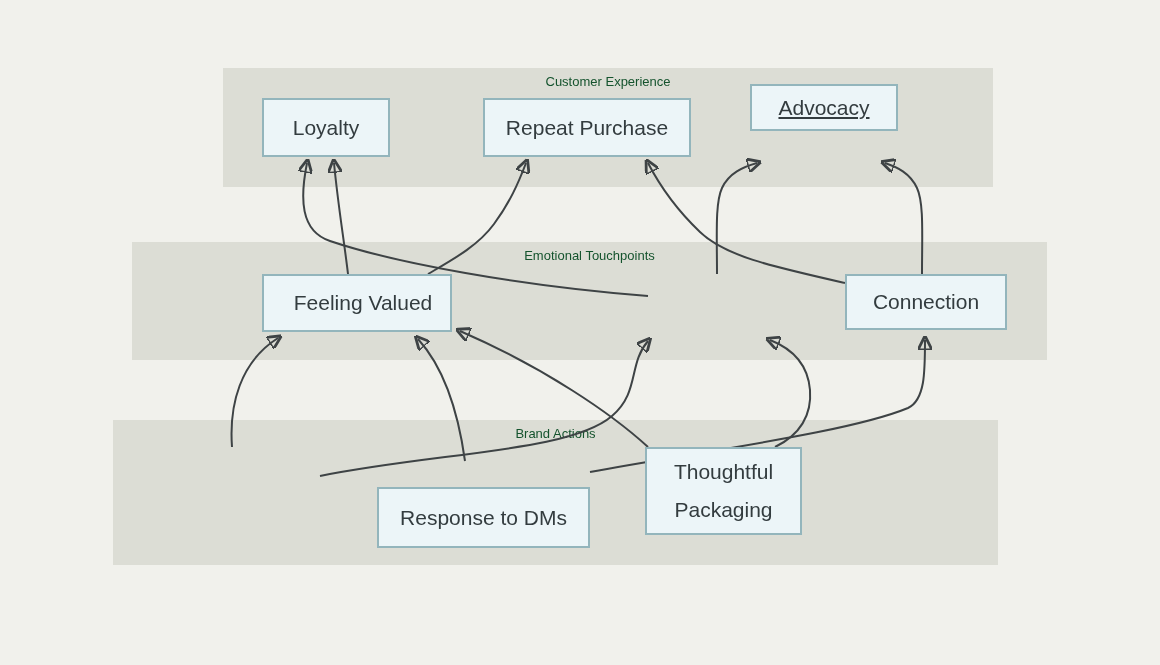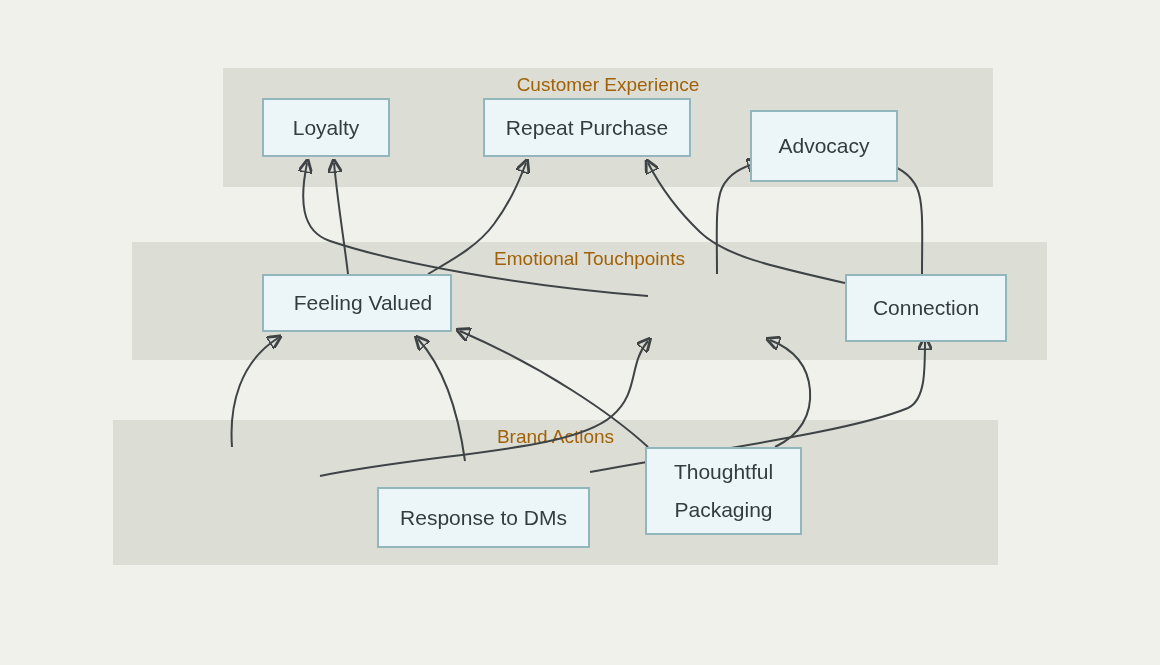--- a/index.html
+++ b/index.html
@@ -13,22 +13,22 @@
 
   .band{
     position:absolute;
     background:#dcddd5;
     z-index:1;
   }
   .band-label{
     position:absolute;
     top:6px;left:0;right:0;
     text-align:center;
-    font-size:19px;
-    color:#a16207;
+    font-size:13px;
+    color:#14532d;
     z-index:2;
   }
   #band-customer{left:223px;top:68px;width:770px;height:119px;}
   #band-emotional{left:132px;top:242px;width:915px;height:118px;}
   #band-brand{left:113px;top:420px;width:885px;height:145px;}
 
   .edges{
     position:absolute;left:0;top:0;width:1160px;height:665px;
     z-index:3;pointer-events:none;
   }
@@ -45,24 +45,24 @@
     box-sizing:border-box;
     display:flex;align-items:center;justify-content:center;
     text-align:center;
     font-size:21px;
     line-height:1.8;
     color:#333c3f;
     z-index:4;
   }
   #n-loyalty{left:262px;top:98px;width:128px;height:59px;}
   #n-repeat{left:483px;top:98px;width:208px;height:59px;}
-  #n-advocacy{left:750px;top:110px;width:148px;height:72px;}
+  #n-advocacy{left:750px;top:84px;width:148px;height:47px;text-decoration:underline;}
   #n-feeling{left:262px;top:274px;width:190px;height:58px;padding-left:12px;}
   #n-surprise{left:648px;top:274px;width:135px;height:58px;}
-  #n-connection{left:845px;top:274px;width:162px;height:68px;}
+  #n-connection{left:845px;top:274px;width:162px;height:56px;}
   #n-handwritten{left:152px;top:447px;width:167px;height:88px;padding:0 18px;}
   #n-response{left:377px;top:487px;width:213px;height:61px;}
   #n-thoughtful{left:645px;top:447px;width:157px;height:88px;padding:16px 14px;}
 </style>
 </head>
 <body>
 
 <div id="canvas">
 
   <div class="band" id="band-customer">

